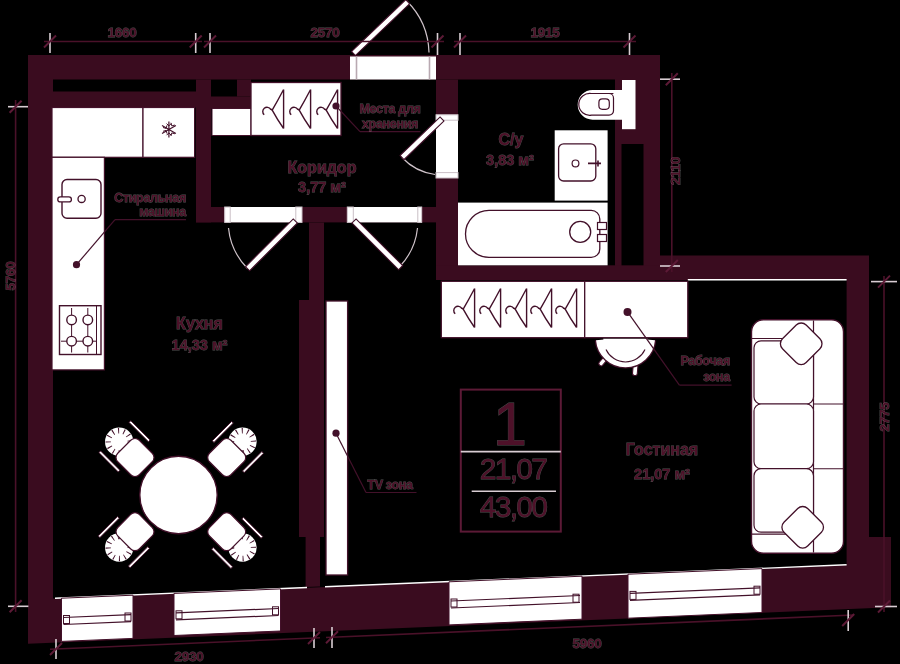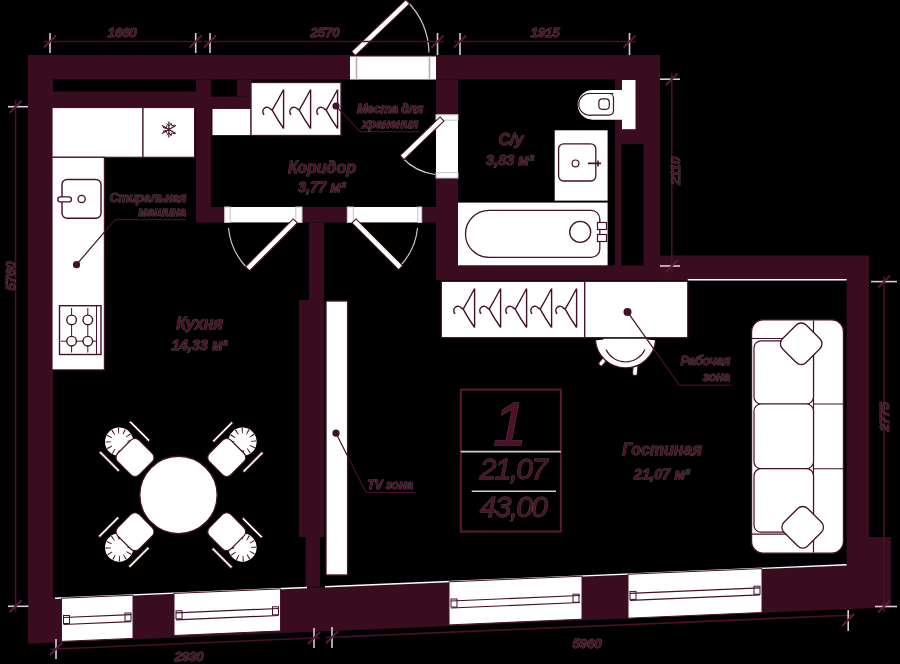--- a/index.html
+++ b/index.html
@@ -1,16 +1,16 @@
 <!DOCTYPE html>
 <html><head>
 <meta charset="utf-8">
 <style>
   html,body{margin:0;padding:0;background:#000;}
-  .wrap{width:900px;height:664px;position:relative;overflow:hidden;background:#000;font-style:italic;}
+  .wrap{width:900px;height:664px;position:relative;overflow:hidden;background:#000;}
   svg{display:block;}
   text{font-family:"Liberation Sans",sans-serif;fill:#4e1129;paint-order:stroke;stroke:rgba(255,255,255,0.3);stroke-width:0.8px;}
   .lbl{font-weight:bold;font-size:16px;}
   .lbl2{font-weight:bold;font-size:14.5px;}
   .dim{font-weight:bold;font-size:13.5px;letter-spacing:-0.3px;}
   .call{font-weight:bold;font-size:12.5px;letter-spacing:-0.3px;}
   .ext{stroke:#d9cdd3;stroke-width:1.6;fill:none;}
   .dline{stroke:#4a1129;stroke-width:1.6;fill:none;}
   .arc{stroke:#cfc3ca;stroke-width:1.2;fill:none;}
 </style>

